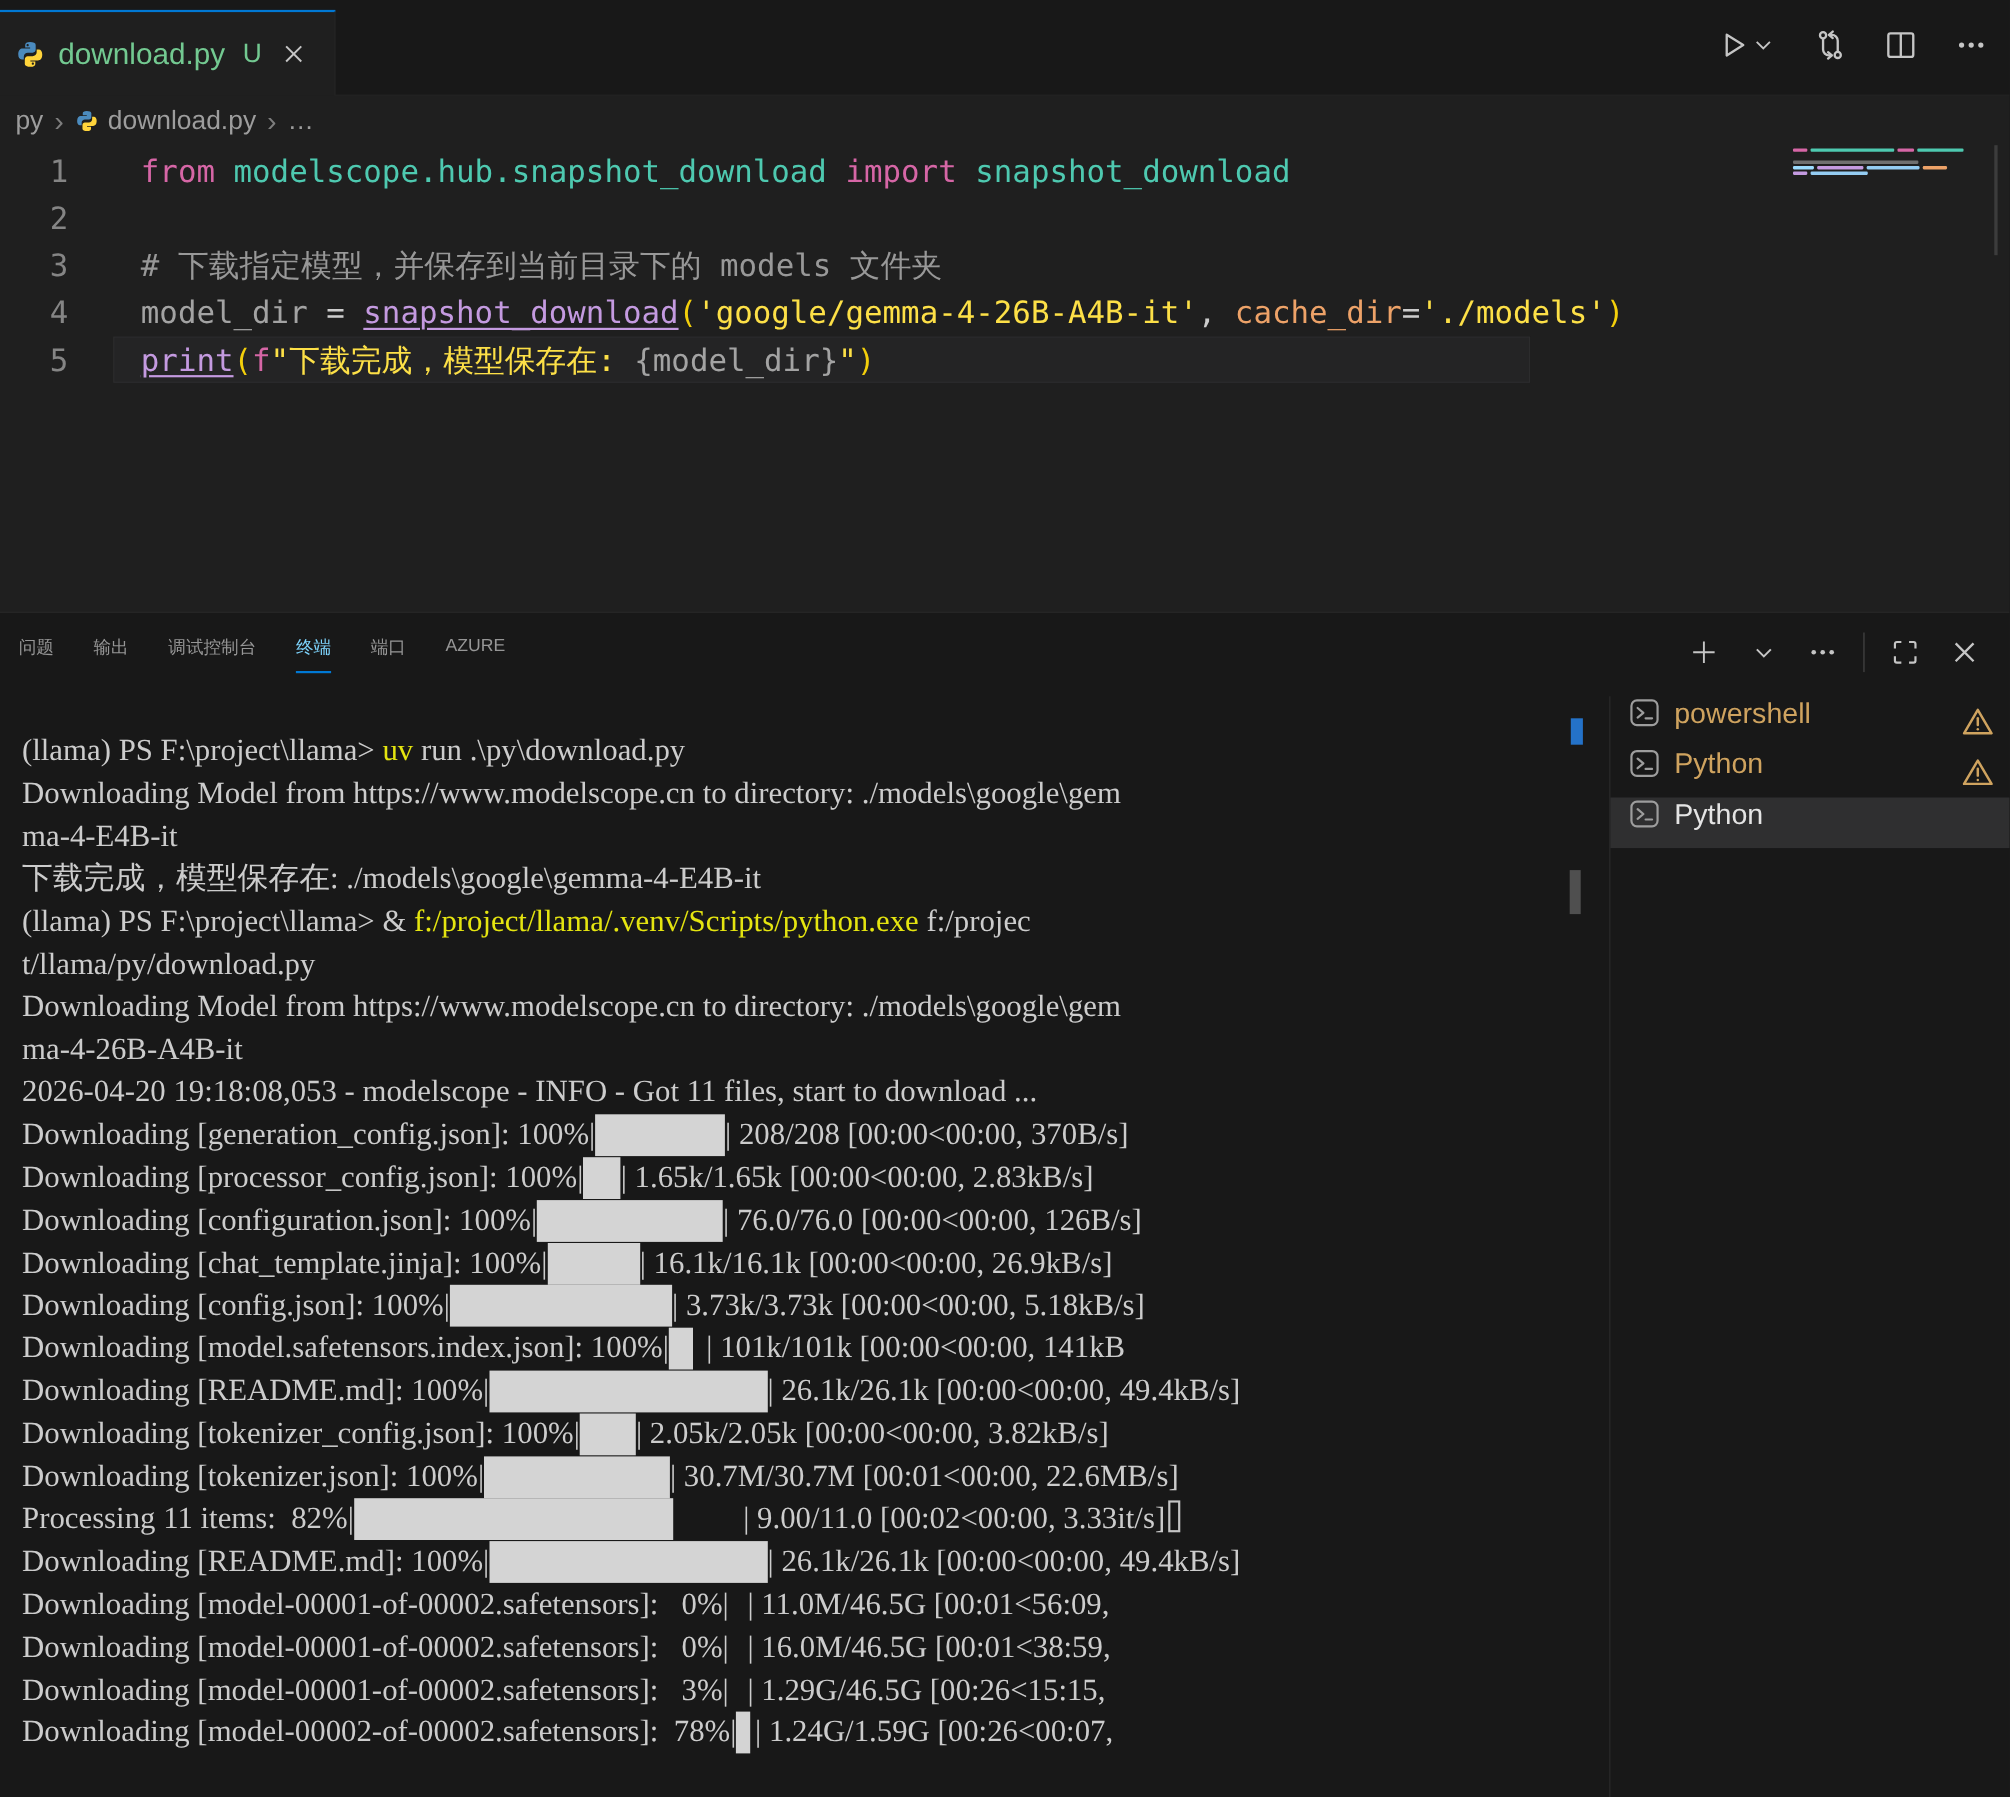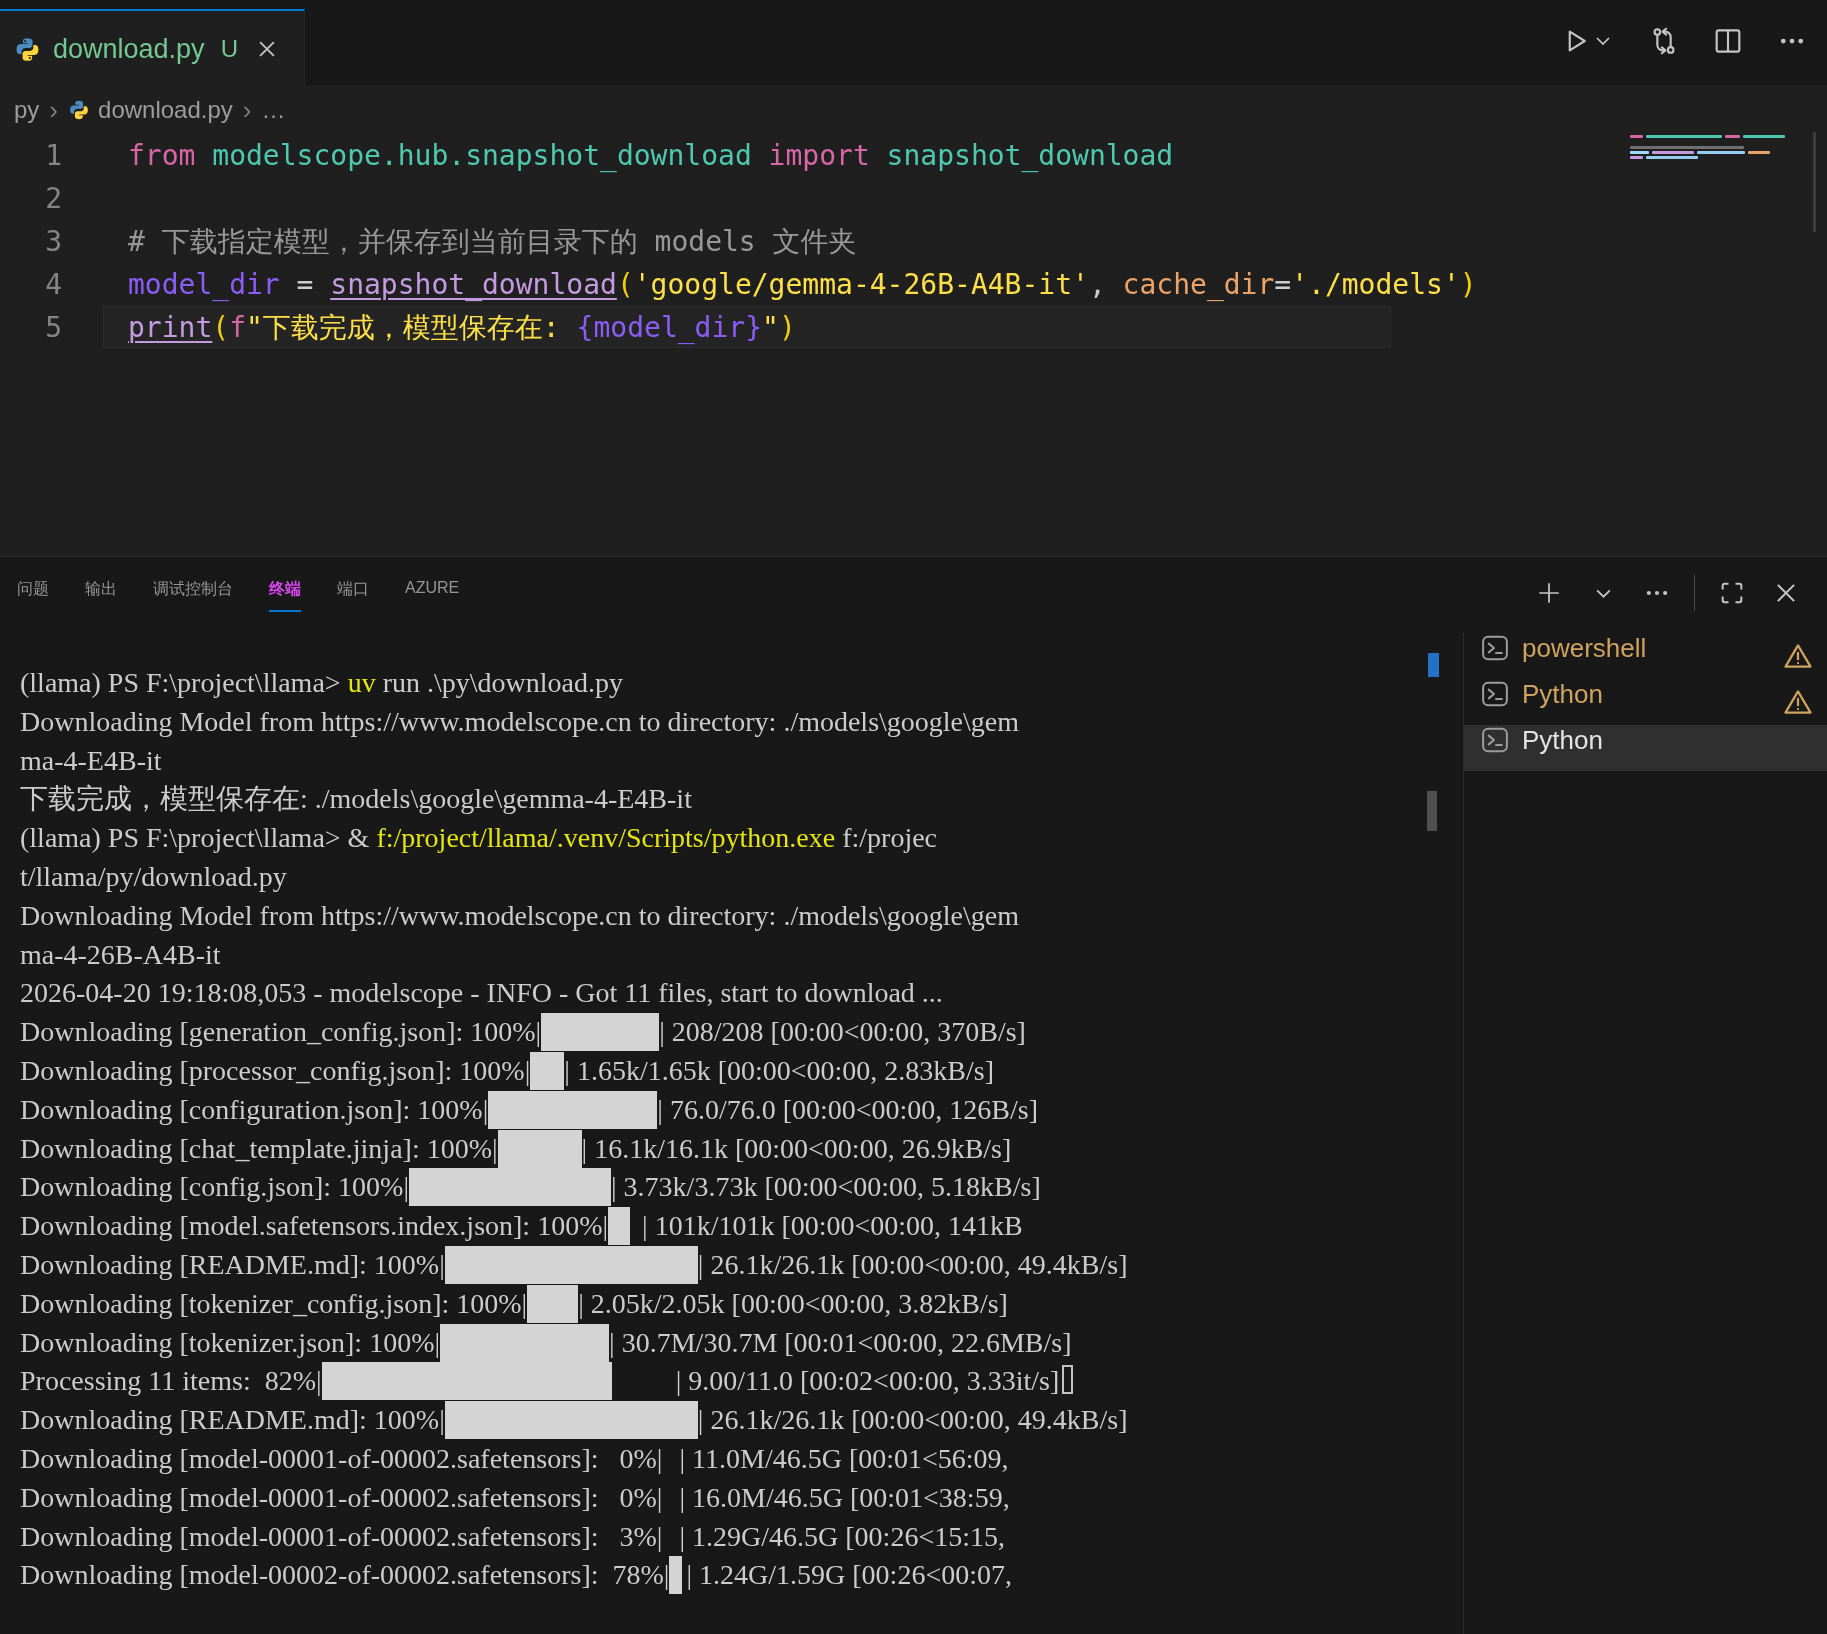--- a/index.html
+++ b/index.html
@@ -21,35 +21,35 @@
   .bc-sep{color:#7d7d7d;font-size:26px;margin:0 2px;}
   
   .editor{position:absolute;left:0;top:134px;width:1827px;height:421px;font-family:"DejaVu Sans Mono",monospace;font-size:28px;}
   .code-line{position:relative;height:43px;line-height:43px;white-space:pre;}
   .code-line .gutter{position:absolute;left:0;top:0;width:62px;text-align:right;color:#858585;}
   .code-line .code{position:absolute;left:128px;top:0;z-index:1;}
   .code-line.hl::before{content:'';position:absolute;left:103px;top:0;width:1288px;height:42px;background:#242425;border:1px solid #2c2c2d;box-sizing:border-box;}
   .tk-kw{color:#d666a6;}
   .tk-mod{color:#4ec9b0;}
   .tk-fn{color:#c49ae0;text-decoration:underline;text-decoration-thickness:1.5px;text-underline-offset:4px;}
-  .tk-var{color:#8b5cf6;}
+  .tk-var{color:#a3a3a3;}
   .tk-str{color:#fde047;}
   .tk-param{color:#eda268;}
   .tk-paren{color:#f3cf0b;}
   .tk-punc{color:#cccccc;}
   .tk-cmt{color:#989898;}
   
   .minimap{position:absolute;left:1620px;top:132px;width:200px;height:110px;}
   .mm{position:absolute;height:3px;border-radius:1px;}
   .editor-scrollbar{position:absolute;left:1813px;top:132px;width:3px;height:100px;background:#3c3c3c;}
   
   .panel{position:absolute;left:0;top:556px;width:1827px;height:1078px;background:#181818;border-top:1px solid #2b2b2b;box-sizing:border-box;}
   .panel-tabs{position:absolute;left:17px;top:22px;display:flex;gap:36px;font-size:16px;color:#969696;}
   .ptab{padding-bottom:10px;cursor:pointer;}
-  .ptab.active{color:#d946ef;border-bottom:2px solid #0078d4;font-weight:bold;}
+  .ptab.active{color:#7dd3fc;border-bottom:2px solid #0078d4;}
   .panel-actions{position:absolute;right:24px;top:18px;display:flex;align-items:center;gap:20px;color:#c5c5c5;}
   .pa{display:flex;align-items:center;justify-content:center;width:34px;height:34px;}
   .pa-divider{width:1px;height:36px;background:#4a4a4a;}
   
   .terminal{position:absolute;left:20px;top:107px;width:1410px;height:971px;overflow:hidden;font-family:Liberation Serif, serif;font-size:28px;color:#cccccc;}
   .t-line{position:relative;height:38.8px;line-height:38.8px;white-space:pre;}
   .t-y{color:#e5e510;}
   .tbar{display:inline-block;height:38px;vertical-align:top;background:#d4d4d4;}
   .tsp{display:inline-block;height:38px;vertical-align:top;}
   .tcur{display:inline-block;width:11px;height:29px;border:2px solid #c4c4c4;vertical-align:-4px;margin-left:3px;box-sizing:border-box;}

